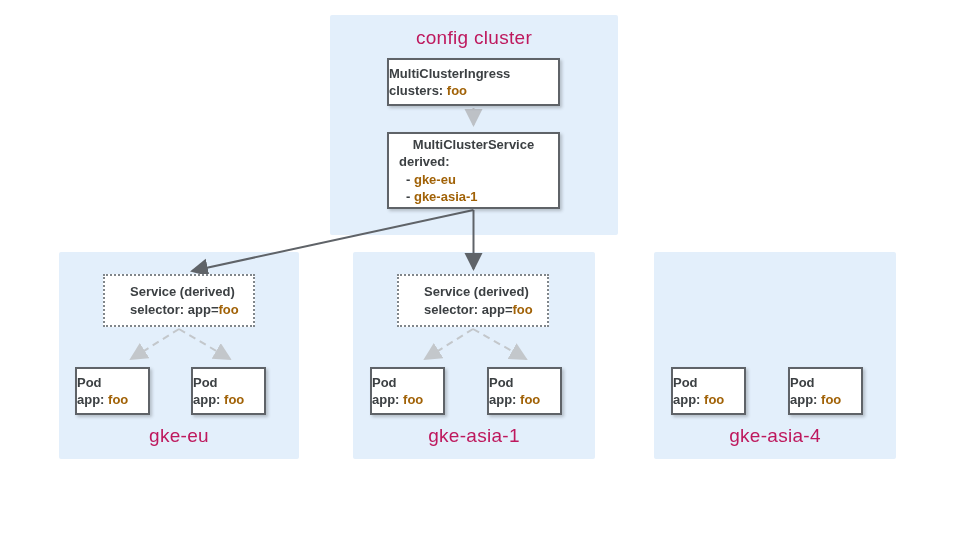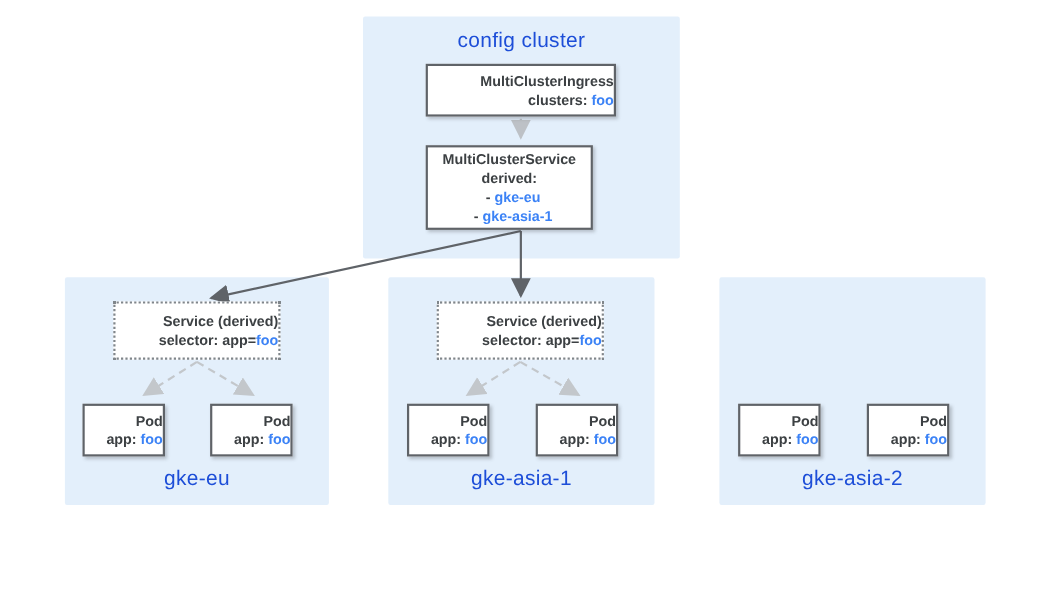--- a/index.html
+++ b/index.html
@@ -20,64 +20,64 @@
 
   .cluster {
     position: absolute;
     background: #E3EFFB;
     border-radius: 2px;
   }
   .cluster-label {
     position: absolute;
     left: 0; right: 0;
     text-align: center;
-    color: #1d4ed8;
+    color: #be185d;
     font-size: 19px;
     font-weight: 400;
     letter-spacing: 0.3px;
   }
   .cluster-label.top { top: 12px; }
   .cluster-label.bottom { bottom: 12px; }
 
   .box {
     position: absolute;
     background: #ffffff;
     border: 2px solid #5F6368;
     box-shadow: 2px 2px 3px rgba(60,64,67,0.28);
     color: #3C4043;
     font-size: 13px;
     font-weight: 700;
     line-height: 17.5px;
     display: flex;
     flex-direction: column;
     justify-content: center;
-    text-align: right;
+    text-align: left;
   }
   .box.dotted {
     border: 2px dotted #80868B;
     box-shadow: none;
     padding-left: 25px;
   }
-  .blue { color: #3b82f6; }
+  .blue { color: #a16207; }
 
   .mcs-box {
     text-align: left;
     padding: 4px 10px;
   }
   .mcs-box .mcs-title { text-align: center; }
   .mcs-box .mcs-item { padding-left: 7px; }
 
   
   #config-cluster   { left: 330px; top: 15px;  width: 288px; height: 220px; }
   #cluster-gke-eu   { left: 59px;  top: 252px; width: 240px; height: 207px; }
   #cluster-gke-asia-1 { left: 353px; top: 252px; width: 242px; height: 207px; }
   #cluster-gke-asia-2 { left: 654px; top: 252px; width: 242px; height: 207px; }
 
   #mci-box { left: 387px; top: 58px;  width: 173px; height: 48px; }
-  #mcs-box { left: 387px; top: 132px; width: 152px; height: 77px; align-items: center; }
+  #mcs-box { left: 387px; top: 132px; width: 173px; height: 77px; }
 
   #svc-eu   { left: 103px; top: 274px; width: 152px; height: 53px; }
   #svc-asia { left: 397px; top: 274px; width: 152px; height: 53px; }
 
   .pod { width: 75px; height: 48px; }
   #pod-eu-1   { left: 75px;  top: 367px; }
   #pod-eu-2   { left: 191px; top: 367px; }
   #pod-as1-1  { left: 370px; top: 367px; }
   #pod-as1-2  { left: 487px; top: 367px; }
   #pod-as2-1  { left: 671px; top: 367px; }
@@ -101,21 +101,21 @@
 
   <div class="cluster" id="cluster-gke-eu">
     <div class="cluster-label bottom">gke-eu</div>
   </div>
 
   <div class="cluster" id="cluster-gke-asia-1">
     <div class="cluster-label bottom">gke-asia-1</div>
   </div>
 
   <div class="cluster" id="cluster-gke-asia-2">
-    <div class="cluster-label bottom">gke-asia-2</div>
+    <div class="cluster-label bottom">gke-asia-4</div>
   </div>
 
   <svg class="arrows" width="960" height="540" viewBox="0 0 960 540" xmlns="http://www.w3.org/2000/svg">
     <defs>
       <marker id="head-dark" markerWidth="10" markerHeight="10" refX="8" refY="4.5" orient="auto">
         <path d="M0,0 L9,4.5 L0,9 z" fill="#5F6368"></path>
       </marker>
       <marker id="head-light" markerWidth="10" markerHeight="10" refX="8" refY="4.5" orient="auto">
         <path d="M0,0 L9,4.5 L0,9 z" fill="#BDC1C6"></path>
       </marker>

